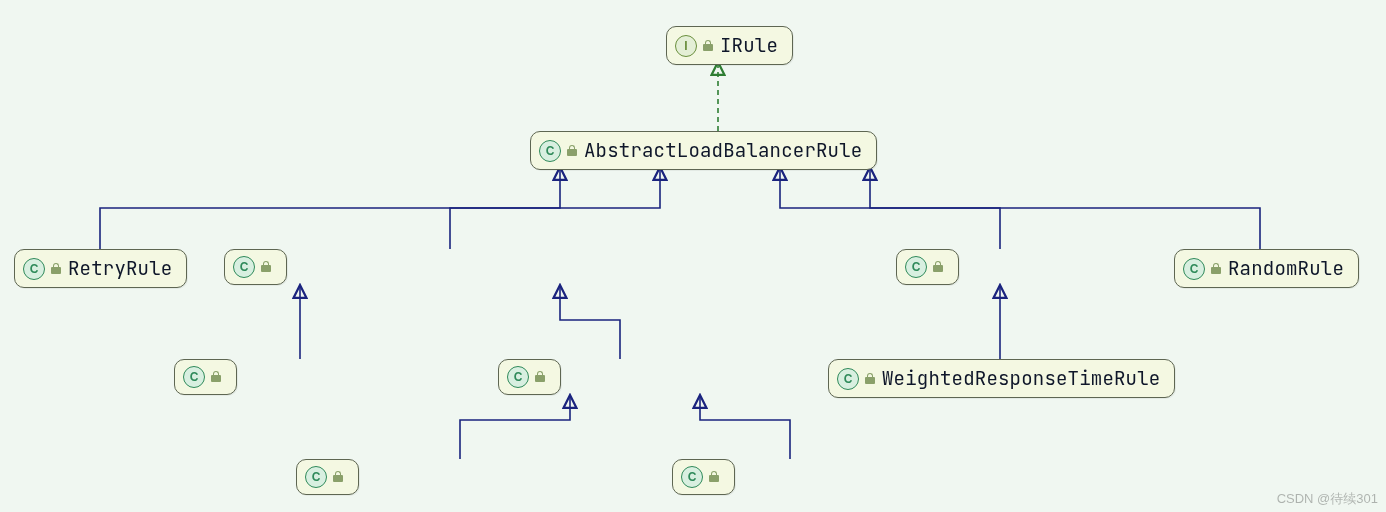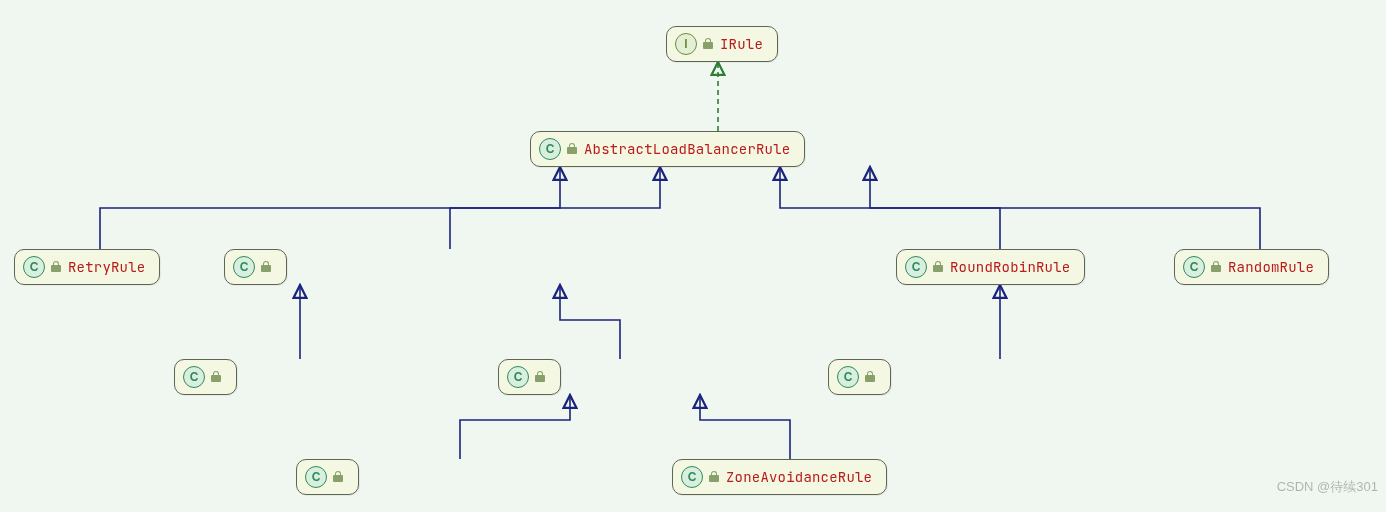--- a/index.html
+++ b/index.html
@@ -8,33 +8,33 @@
   .node{
     position:absolute;
     display:flex;align-items:center;gap:6px;
     background:#f4f8e2;
     border:1px solid #5e6652;
     border-radius:10px;
     padding:6px 14px 6px 8px;
     box-shadow:1px 1px 0 rgba(0,0,0,.05);
     white-space:nowrap;
   }
-  .node .label{font-size:14px;color:#b91c1c;letter-spacing:.2px;}
+  .node .label{font-size:19px;color:#0f172a;letter-spacing:.2px;}
   .badge{
     width:20px;height:20px;border-radius:50%;
     display:inline-flex;align-items:center;justify-content:center;
     font-size:12px;font-weight:600;font-family:Arial,sans-serif;
     border:1px solid;
   }
   .badge.c{background:#d8efe0;border-color:#2f8a5a;color:#2f8a5a;}
   .badge.i{background:#e4efd6;border-color:#6a8f3d;color:#6a8f3d;}
   .lock{width:11px;height:12px;position:relative;display:inline-block;}
   .lock::before{content:"";position:absolute;top:4px;left:0;width:10px;height:7px;background:#8aa06a;border-radius:1px;}
   .lock::after{content:"";position:absolute;top:0;left:2px;width:4px;height:6px;border:1.5px solid #8aa06a;border-bottom:none;border-radius:3px 3px 0 0;}
-  .watermark{position:absolute;right:8px;bottom:16px;font-size:13px;color:rgba(0,0,0,.28);font-family:Arial,sans-serif;}
+  .watermark{position:absolute;right:8px;bottom:4px;font-size:13px;color:rgba(0,0,0,.28);font-family:Arial,sans-serif;}
 </style>
 </head>
 <body>
 <div class="canvas">
 
 <svg class="lines">
   <defs>
     <marker id="arrow-solid" viewBox="0 0 10 10" refX="9" refY="5" markerWidth="10" markerHeight="10" orient="auto-start-reverse">
       <path d="M1,1 L9,5 L1,9 Z" fill="none" stroke="#1a237e" stroke-width="1.4"></path>
     </marker>
@@ -83,21 +83,20 @@
 </div>
 
 <div class="node" style="left:224px;top:249px">
   <span class="badge c">C</span>
   <span class="lock"></span>
 </div>
 
 <div class="node" style="left:896px;top:249px">
   <span class="badge c">C</span>
   <span class="lock"></span>
-  <span class="label">RoundRobinRule</span>
 </div>
 
 <div class="node" style="left:1174px;top:249px">
   <span class="badge c">C</span>
   <span class="lock"></span>
   <span class="label">RandomRule</span>
 </div>
 
 <div class="node" style="left:174px;top:359px">
   <span class="badge c">C</span>
@@ -105,27 +104,27 @@
 </div>
 
 <div class="node" style="left:498px;top:359px">
   <span class="badge c">C</span>
   <span class="lock"></span>
 </div>
 
 <div class="node" style="left:828px;top:359px">
   <span class="badge c">C</span>
   <span class="lock"></span>
+  <span class="label">WeightedResponseTimeRule</span>
 </div>
 
 <div class="node" style="left:296px;top:459px">
   <span class="badge c">C</span>
   <span class="lock"></span>
 </div>
 
 <div class="node" style="left:672px;top:459px">
   <span class="badge c">C</span>
   <span class="lock"></span>
-  <span class="label">ZoneAvoidanceRule</span>
 </div>
 
 <div class="watermark">CSDN @待续301</div>
 </div>
 
 </body></html>

